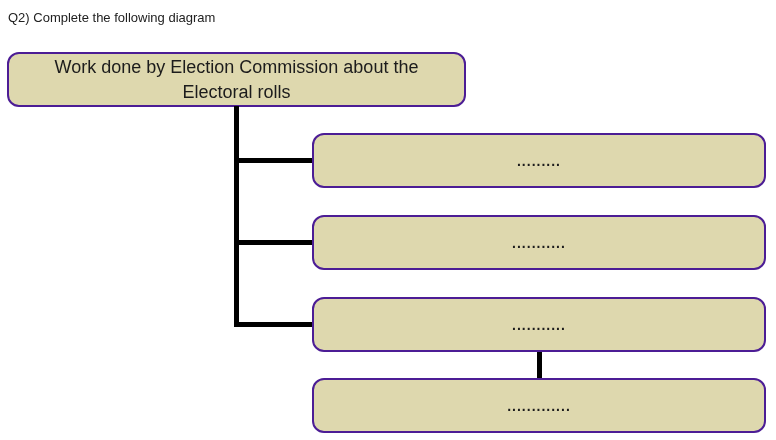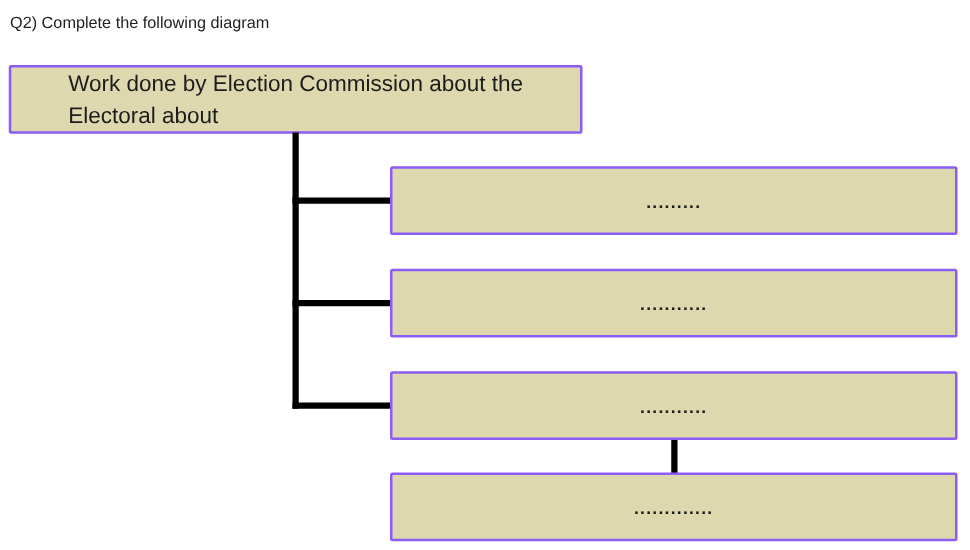--- a/index.html
+++ b/index.html
@@ -21,26 +21,26 @@
     top: 6px;
     font-size: 13px;
     line-height: 24px;
     color: #212121;
     white-space: nowrap;
   }
   .box {
     position: absolute;
     box-sizing: border-box;
     background: #ded8ae;
-    border: 2px solid #8b5cf6;
-    border-radius: 2px;
+    border: 2px solid #4c1d95;
+    border-radius: 12px;
     display: flex;
     align-items: center;
     justify-content: center;
-    text-align: left;
+    text-align: center;
     color: #1c1c1c;
   }
   .root-box {
     left: 7px;
     top: 52px;
     width: 459px;
     height: 55px;
     font-size: 18px;
     line-height: 1.35;
     padding: 2px 8px;
@@ -85,21 +85,21 @@
 </head>
 <body>
 
 <div class="canvas">
 
   <div class="question-title">Q2) Complete the following diagram</div>
 
   <div class="box root-box">
     <div>
       <span>Work done by Election Commission about the</span><br>
-      <span>Electoral about</span>
+      <span>Electoral rolls</span>
     </div>
   </div>
 
   <div class="line trunk-line"></div>
   <div class="line branch-line branch-line-1"></div>
   <div class="line branch-line branch-line-2"></div>
   <div class="line branch-line branch-line-3"></div>
   <div class="line connector-line-4"></div>
 
   <div class="box child-box child-box-1">

